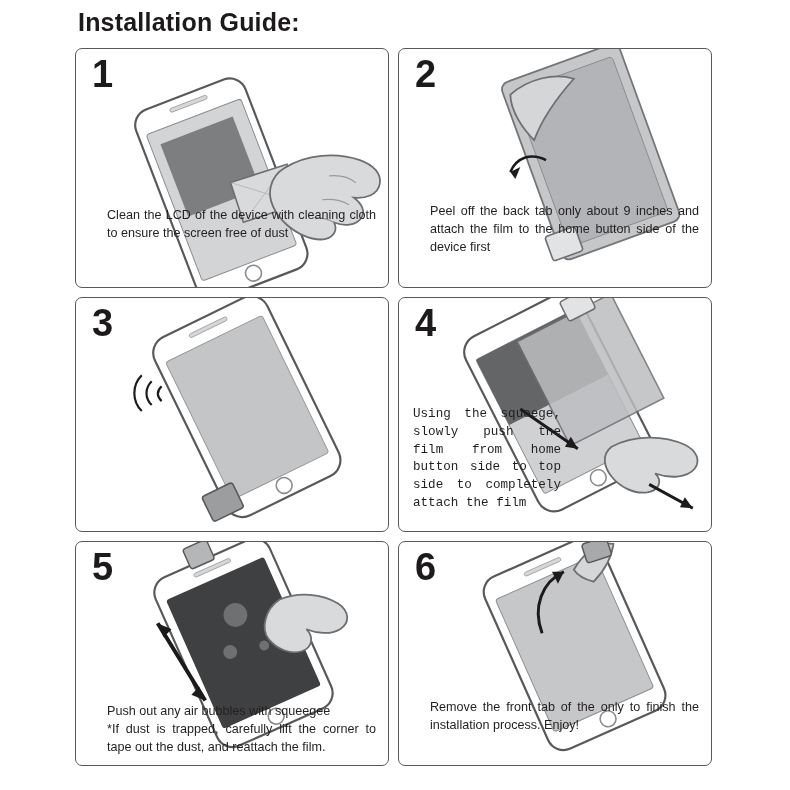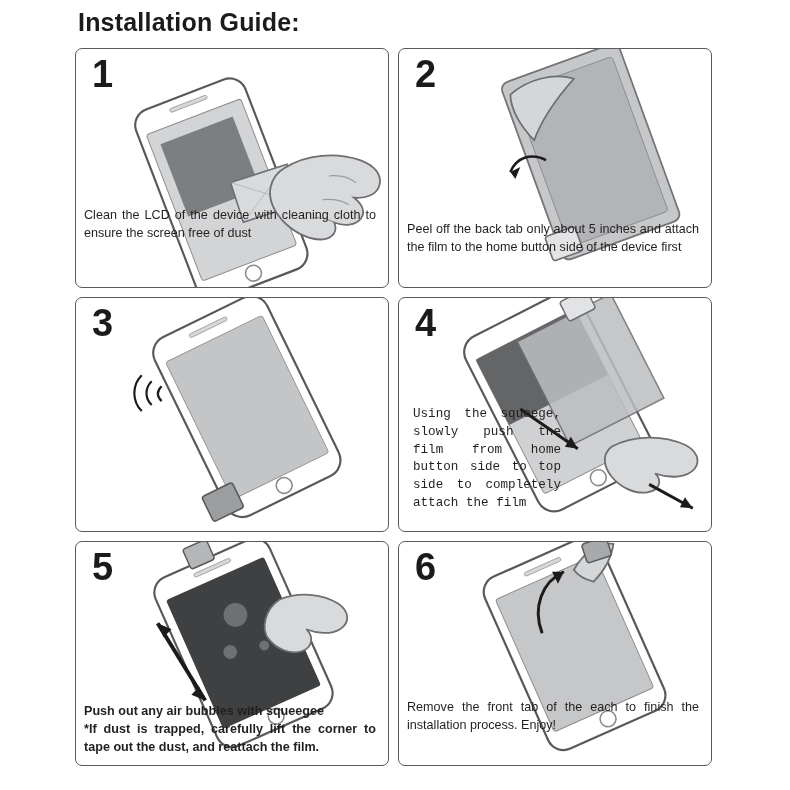--- a/index.html
+++ b/index.html
@@ -61,38 +61,38 @@
   .art {
     position: absolute;
     left: 0;
     top: 0;
     width: 100%;
     height: 100%;
     pointer-events: none;
   }
   .caption {
     position: absolute;
-    left: 8px;
+    left: 31px;
     right: 12px;
     font-size: 12.6px;
     line-height: 1.42;
     color: #231f20;
     text-align: justify;
     white-space: pre-line;
   }
   .cap-bottom { bottom: 10px; }
   
   .cell-4 .caption {
     left: 14px;
     right: 150px;
     bottom: 18px;
     text-align: justify;
     font-family: Liberation Mono, monospace;
   }
-  .cell-5 .caption { bottom: 8px; font-weight: bold; }
+  .cell-5 .caption { bottom: 8px; }
   .cell-6 .caption { bottom: 30px; }
   .cell-3 .caption { bottom: 12px; }
   .cell-1 .caption { bottom: 44px; }
   .cell-2 .caption { bottom: 30px; }
 </style>
 </head>
 <body>
 
 <div class="page">
 
@@ -140,21 +140,21 @@
 
         <path d="M112 46 C130 30 156 24 176 30 C160 48 144 70 136 92 C124 80 112 62 112 46 Z" fill="#d5d6d8" stroke="#6d6e71" stroke-width="1.8"></path>
 
         <path d="M148 112 C132 104 118 110 112 124" fill="none" stroke="#1c1a1b" stroke-width="2.6"></path>
         <path d="M112 124 L122 119 L117 131 Z" fill="#1c1a1b"></path>
 
         <g transform="rotate(-20 190 110)">
           <rect x="122" y="170" width="32" height="26" rx="3" fill="#e2e3e4" stroke="#6d6e71" stroke-width="1.6"></rect>
         </g>
       </svg>
-      <div class="caption cap-bottom">Peel off the back tab only about 5 inches and attach the film to the home button side of the device first</div>
+      <div class="caption cap-bottom">Peel off the back tab only about 9 inches and attach the film to the home button side of the device first</div>
     </div>
 
     <div class="cell cell-3">
       <div class="step-num">3</div>
       <svg class="art" viewBox="0 0 314 235">
         <g transform="rotate(-26 180 110)">
           <rect x="110" y="6" width="126" height="200" rx="18" fill="#ffffff" stroke="#58595b" stroke-width="2.2"></rect>
           <rect x="119" y="30" width="108" height="154" rx="3" fill="#cdced0" stroke="#8a8c8e" stroke-width="1"></rect>
           <rect x="152" y="15" width="42" height="4" rx="2" fill="#d6d7d9" stroke="#9b9c9e" stroke-width="0.8"></rect>
           <circle cx="172" cy="194" r="8" fill="none" stroke="#8a8c8e" stroke-width="1.6"></circle>
@@ -239,17 +239,17 @@
           <rect x="158" y="15" width="40" height="4" rx="2" fill="#d6d7d9" stroke="#9b9c9e" stroke-width="0.8"></rect>
           <circle cx="176" cy="184" r="8" fill="none" stroke="#8a8c8e" stroke-width="1.6"></circle>
         </g>
 
         <path d="M176 28 C186 10 202 0 216 2 C214 16 206 30 196 40 C188 38 180 34 176 28 Z" fill="#d5d6d8" stroke="#6d6e71" stroke-width="1.8"></path>
         <rect x="186" y="-2" width="26" height="20" rx="3" fill="#a7a9ab" stroke="#58595b" stroke-width="1.5" transform="rotate(-18 199 8)"></rect>
 
         <path d="M144 92 C134 66 144 40 166 30" fill="none" stroke="#1c1a1b" stroke-width="3"></path>
         <path d="M166 30 L154 30 L160 42 Z" fill="#1c1a1b"></path>
       </svg>
-      <div class="caption">Remove the front tab of the each to finish the installation process. Enjoy!</div>
+      <div class="caption">Remove the front tab of the only to finish the installation process. Enjoy!</div>
     </div>
 
   </div>
 </div>
 
 </body></html>

